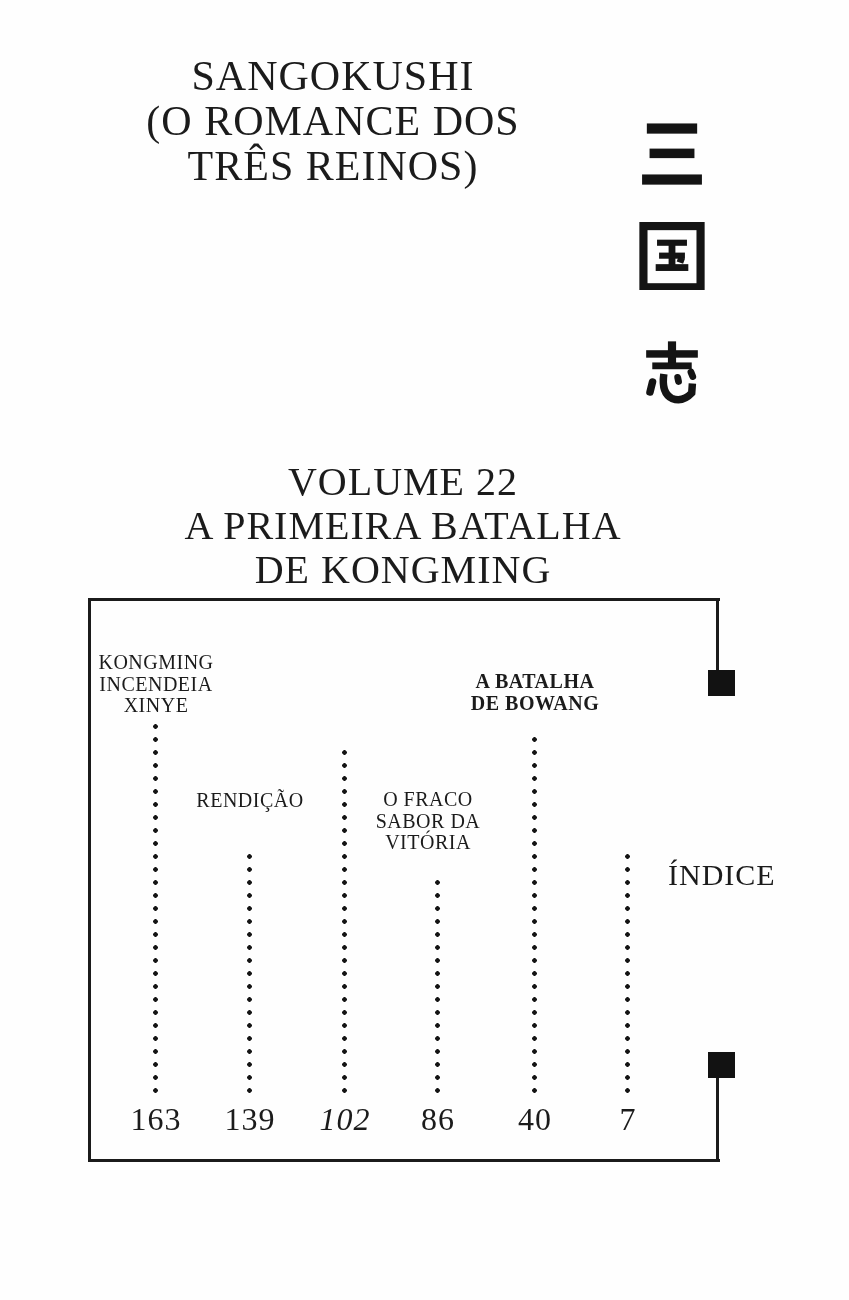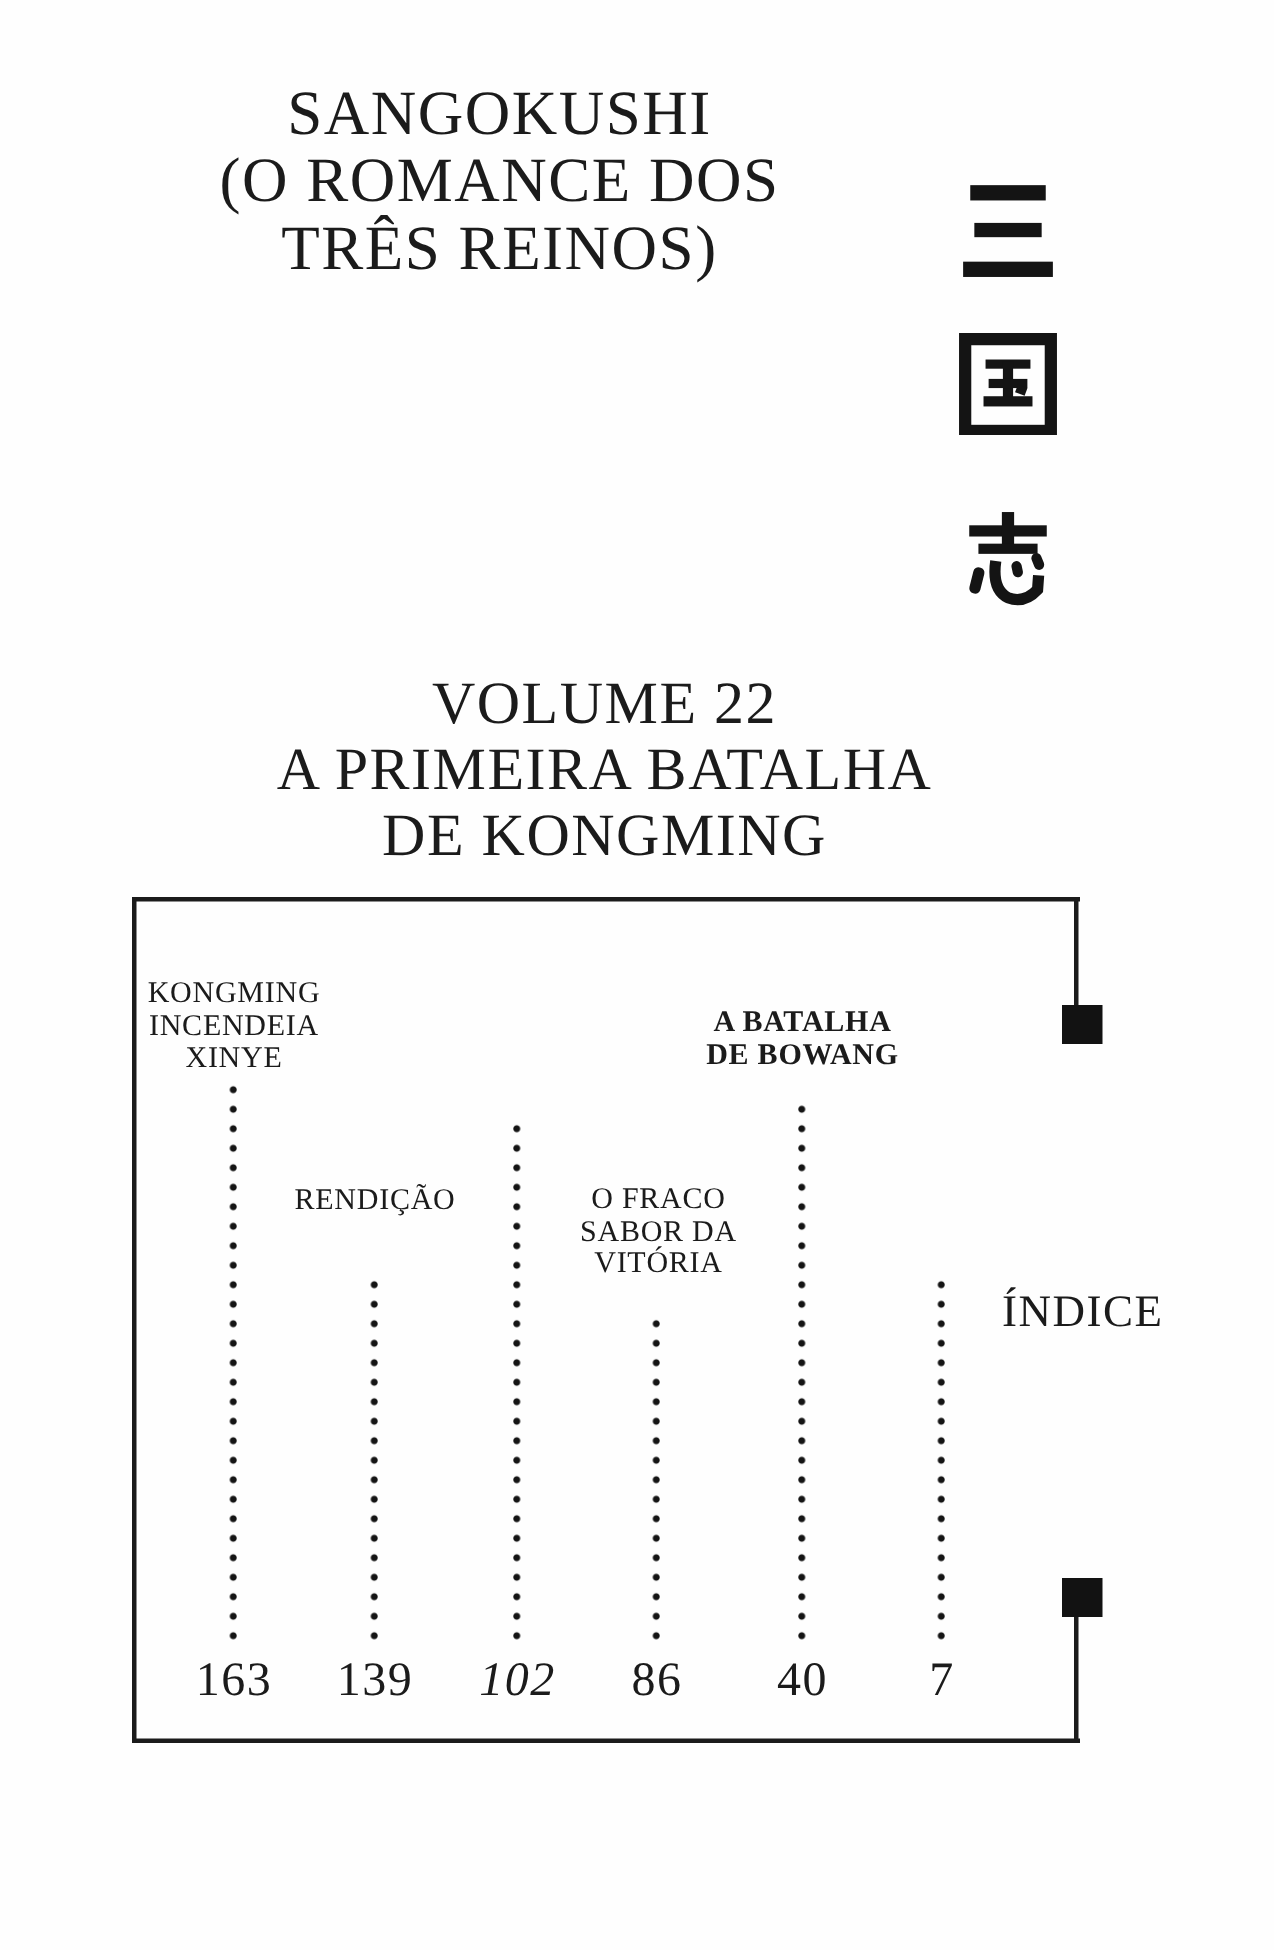--- a/index.html
+++ b/index.html
@@ -29,21 +29,21 @@
   .kanji-col { position: absolute; left: 638px; top: 118px; width: 70px; }
   .kanji { position: absolute; left: 0; width: 68px; height: 68px; }
   .kanji-1 { top: 0; }
   .kanji-2 { top: 104px; }
   .kanji-3 { top: 222px; }
   .kanji svg { width: 100%; height: 100%; }
 
   
   .volume-title {
     position: absolute;
-    left: 153px; top: 447px; width: 500px;
+    left: 153px; top: 460px; width: 500px;
     text-align: center;
     font-size: 40px;
     line-height: 44px;
     letter-spacing: 1px;
     font-weight: 500;
   }
 
   
   .toc-box {
     position: absolute;
@@ -63,21 +63,21 @@
   .toc-title {
     position: absolute;
     text-align: center;
     font-size: 20px;
     line-height: 21.5px;
     letter-spacing: 0.5px;
   }
   .t0 { left: 86px;  top: 652px; width: 140px; }
   .t1 { left: 175px; top: 790px; width: 150px; }
   .t2 { left: 275px; top: 671px; width: 140px; }
-  .t3 { left: 374px; top: 789px; width: 130px; }
+  .t3 { left: 363px; top: 789px; width: 130px; }
   .t4 { left: 465px; top: 671px; width: 140px; font-weight: bold; }
   .t5 { left: 553px; top: 777px; width: 150px; }
 
   .dots {
     position: absolute;
     width: 5px;
     background-image: radial-gradient(circle, #141414 2px, rgba(0,0,0,0) 2.6px);
     background-size: 5px 13px;
     background-repeat: repeat-y;
     background-position: center top;

